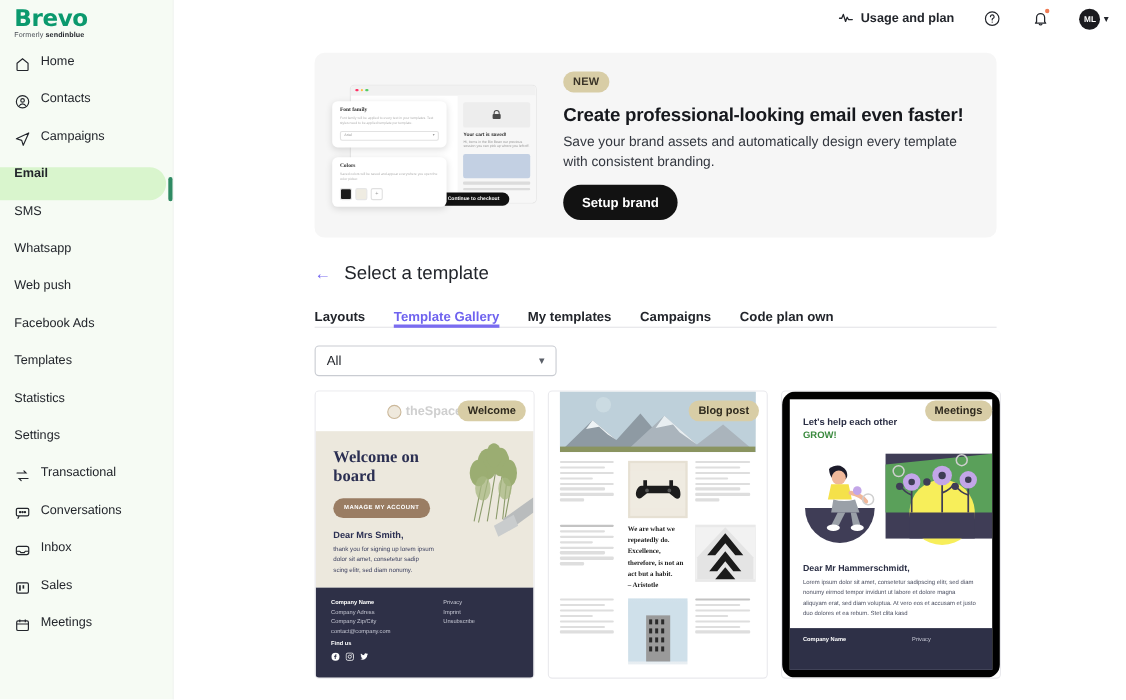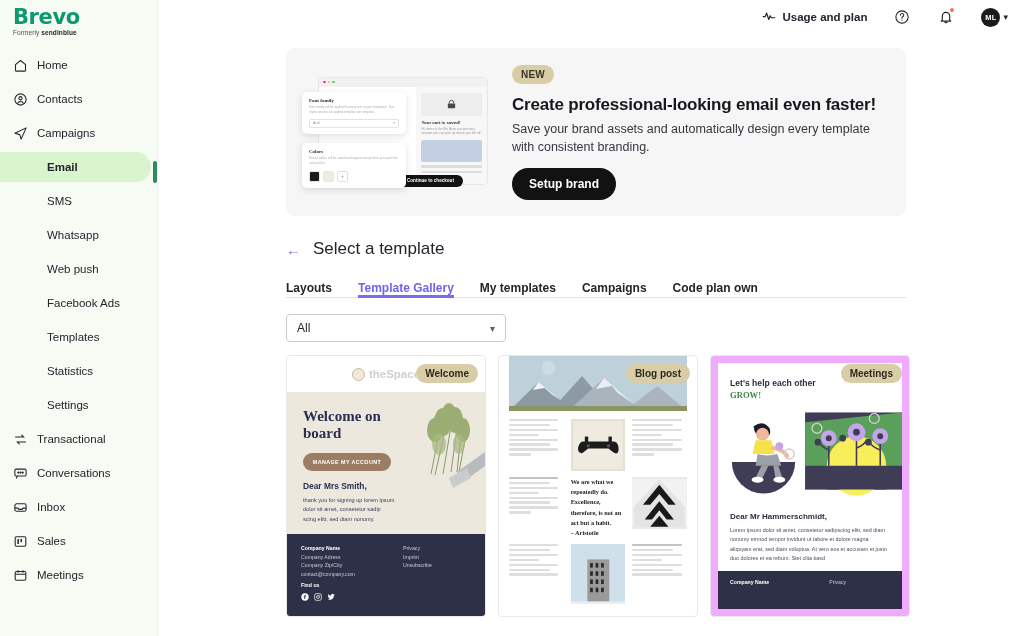--- a/index.html
+++ b/index.html
@@ -27,28 +27,28 @@
     color: #0b996e; line-height: 1.05;
     font-family: "DejaVu Sans", sans-serif;
   }
   .brand-sub {
     font-size: 6.5px; color: #4a4f56; margin-top: 1px; letter-spacing: .1px;
   }
   .brand-sub b { color: #22252b; }
 
   .nav { margin-top: 12px; }
   .nav-item {
-    display: flex; align-items: center; gap: 9px;
+    display: flex; align-items: flex-start; gap: 9px;
     height: 30px; padding-left: 12px; margin: 4px 6px 4px 0;
     border-radius: 0 16px 16px 0;
     font-size: 11.5px; color: #22252b; cursor: pointer;
   }
   .nav-item .ico { width: 16px; height: 16px; flex: 0 0 16px; display:flex; align-items:center; justify-content:center; }
   .nav-item .ico svg { width: 15px; height: 15px; display:block; }
-  .nav-item.sub { padding-left: 47px; font-size: 11.5px; }
+  .nav-item.sub { padding-left: 13px; font-size: 11.5px; }
   .nav-item.active {
     background: #d9f5cd; font-weight: bold; border-radius: 0 18px 18px 0;
   }
   .active-bar {
     position: absolute; left: 153px; width: 4px; height: 22px;
     background: #2f8a63; border-radius: 3px;
   }
 
   
   .main {
@@ -224,24 +224,24 @@
   .c2-col { flex: 1; }
   .lt { height: 2.3px; background: #dedede; border-radius: 1px; margin-bottom: 2.6px; }
   .lt.dark { background: #c3c3c3; }
   .lt.w90 { width: 90%; } .lt.w75 { width: 75%; } .lt.w55 { width: 55%; } .lt.w40{width:40%;}
   .ph { width: 100%; height: 52px; border: 2px solid #e6e0d3; background: #efeae0; display:flex;align-items:center;justify-content:center; overflow:hidden;}
   .quote { font-size: 6.3px; color: #1d1d1d; line-height: 1.62; font-family: "Liberation Serif", serif; font-weight: bold; }
   .ph2 { width: 100%; height: 52px; overflow: hidden; background: #e9e9e9; }
   .ph3 { width: 100%; height: 60px; overflow: hidden; background: linear-gradient(#cfe0ea,#e8eef2); }
 
   
-  .c3-frame { background: #f0abfc; padding: 7px; height: 100%; }
+  .c3-frame { background: #000000; padding: 7px; height: 100%; border-radius: 12px; }
   .c3-inner { background: #fff; height: 100%; position: relative; overflow: hidden; }
   .c3-h { font-size: 8.6px; font-weight: bold; color: #2b2f45; padding: 14px 0 0 12px; line-height: 1.45;}
-  .c3-h .grow { color: #3b8a3f; font-family: Liberation Serif, serif; }
+  .c3-h .grow { color: #3b8a3f; }
   .c3-art { height: 100px; position: relative; margin-top: 2px; }
   .c3-dear { font-size: 8px; font-weight: bold; color: #2b2f45; padding: 0 12px; margin-top: 8px;}
   .c3-p { font-size: 5.4px; color: #4a4e60; line-height: 1.75; padding: 0 12px; margin-top: 5px; }
   .c3-btn {
     margin: 9px 12px 0; background: #2f7a33; color: #fff; border-radius: 12px;
     font-size: 6.4px; font-weight: bold; text-align: center; padding: 7px 0;
   }
   .c3-foot { background: #2e3047; position: absolute; left: 0; right: 0; bottom: 0; height: 38px; padding: 8px 12px; display: flex;}
 </style>
 </head>

